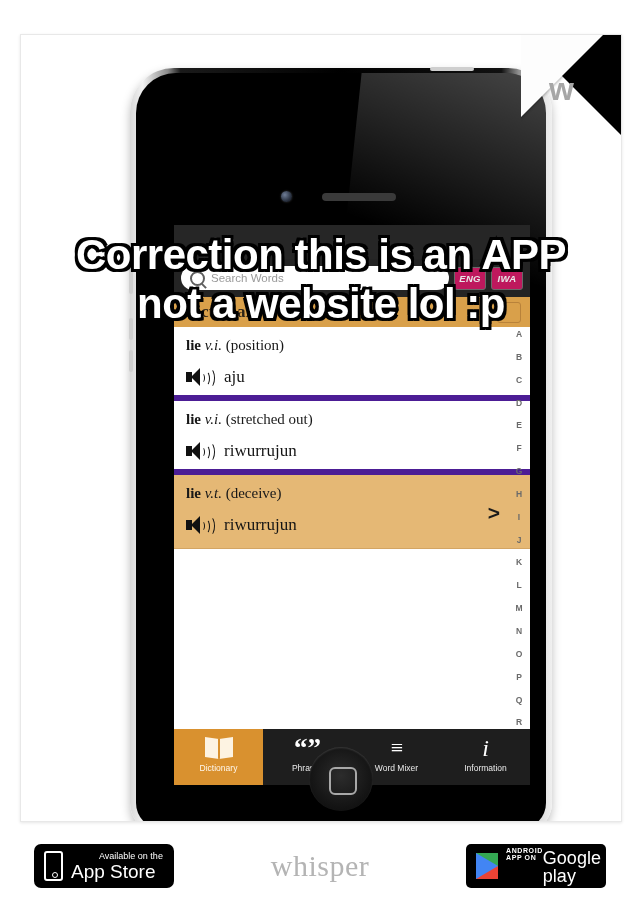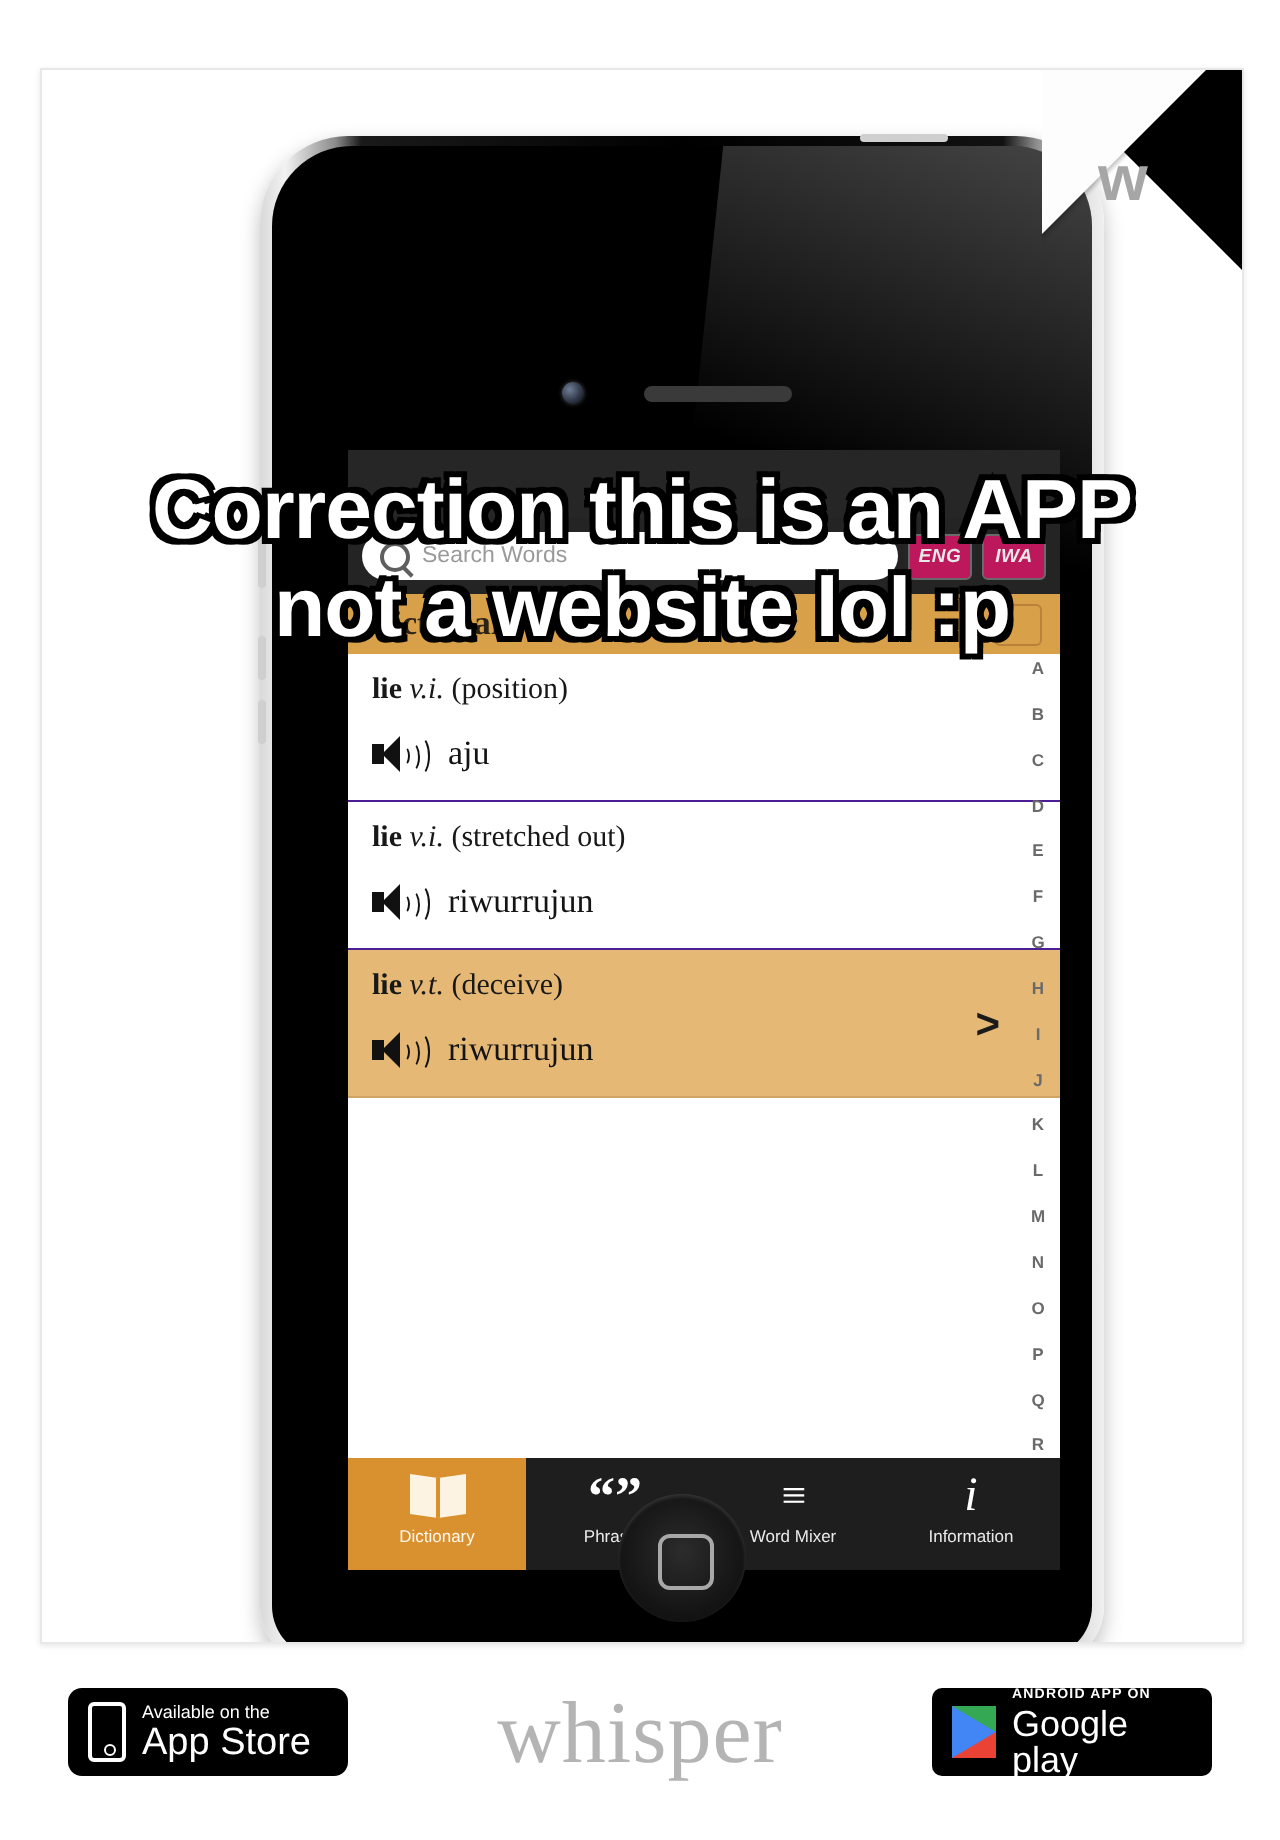--- a/index.html
+++ b/index.html
@@ -158,21 +158,21 @@
   }
 
   
   .list{
     position:relative;
     height:calc(560px - 34px - 38px - 30px - 56px);
     background:#fff;
   }
   .entry{
     padding:10px 12px 10px 12px;
-    border-bottom:1px solid #4c1d95;
+    border-bottom:6px solid #4c1d95;
     position:relative;
     height:74px; box-sizing:border-box;
   }
   .entry.hl{background:#e5b875;border-bottom:1px solid #d3a564;}
   .entry .head{
     font-family:"Liberation Serif", serif;
     font-size:15px; color:#181818;
     white-space:nowrap;
   }
   .entry .head b{font-weight:bold;}
@@ -277,40 +277,40 @@
   }
   .iphone-glyph{
     width:15px;height:26px;border:2px solid #fff;border-radius:3px;flex:none;
     position:relative;
   }
   .iphone-glyph::after{
     content:"";position:absolute;left:50%;bottom:1px;margin-left:-2px;
     width:4px;height:4px;border:1px solid #fff;border-radius:50%;
   }
   .as-txt{display:flex;flex-direction:column;line-height:1;}
-  .as-small{font-size:9px;color:#fff;}
+  .as-small{font-size:9px;color:#fff;margin-left:28px;}
   .as-big{font-size:19px;color:#fff;font-weight:normal;margin-top:1px;}
 
   .whisper-logo{
     font-family:"Liberation Serif", serif;
-    font-size:44px;color:#b4b4b4;letter-spacing:.5px;
+    font-size:30px;color:#b4b4b4;letter-spacing:.5px;
   }
 
   .badge-google{
     width:140px;height:44px;background:#000;border-radius:5px;
     display:flex;align-items:center;gap:8px;padding:0 10px;box-sizing:border-box;
   }
   .play-tri{
     width:0;height:0;flex:none;
     border-top:13px solid #34a853;
     border-bottom:13px solid #ea4335;
     border-left:22px solid #4285f4;
     position:relative;
   }
-  .gp-txt{display:flex;flex-direction:column;line-height:1;}
+  .gp-txt{display:flex;flex-direction:row;line-height:1;}
   .gp-small{font-size:7px;color:#fff;font-weight:bold;letter-spacing:.6px;}
   .gp-big{font-size:18px;color:#fff;margin-top:2px;}
   .gp-big .light{color:#fff;font-weight:normal;}
 </style>
 </head>
 <body>
 
 <div class="card">
 
   <div class="phone">

